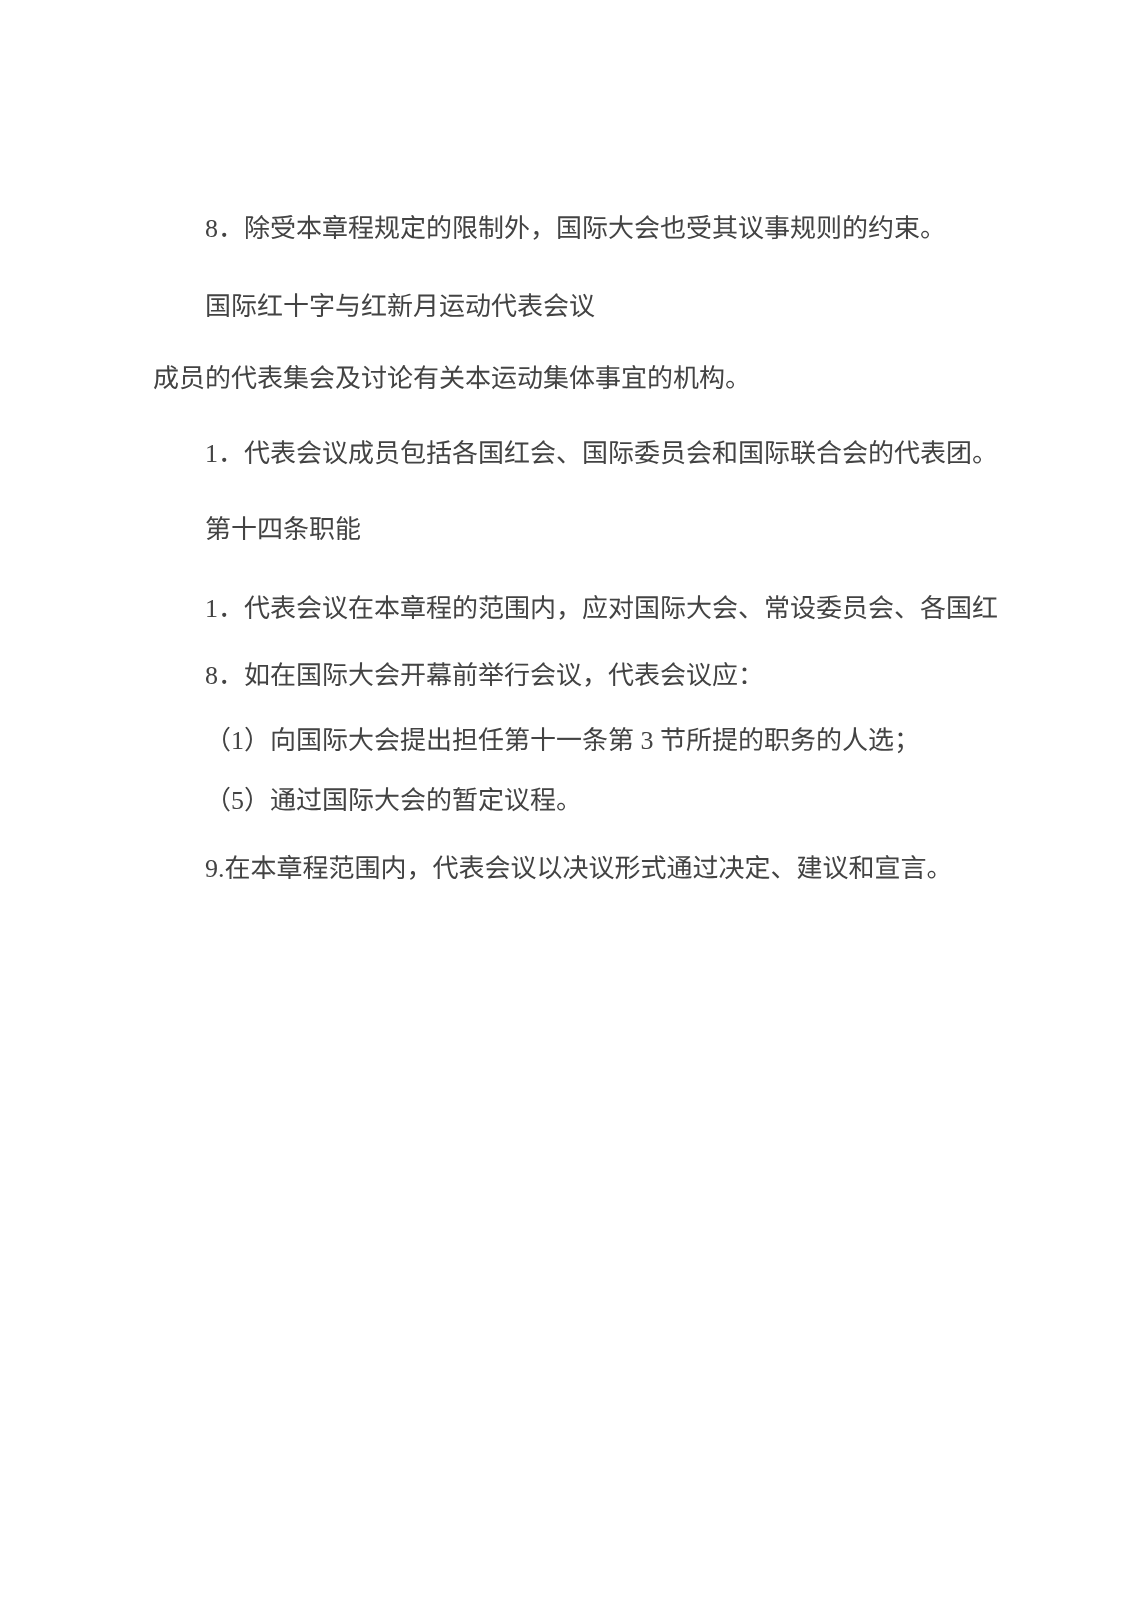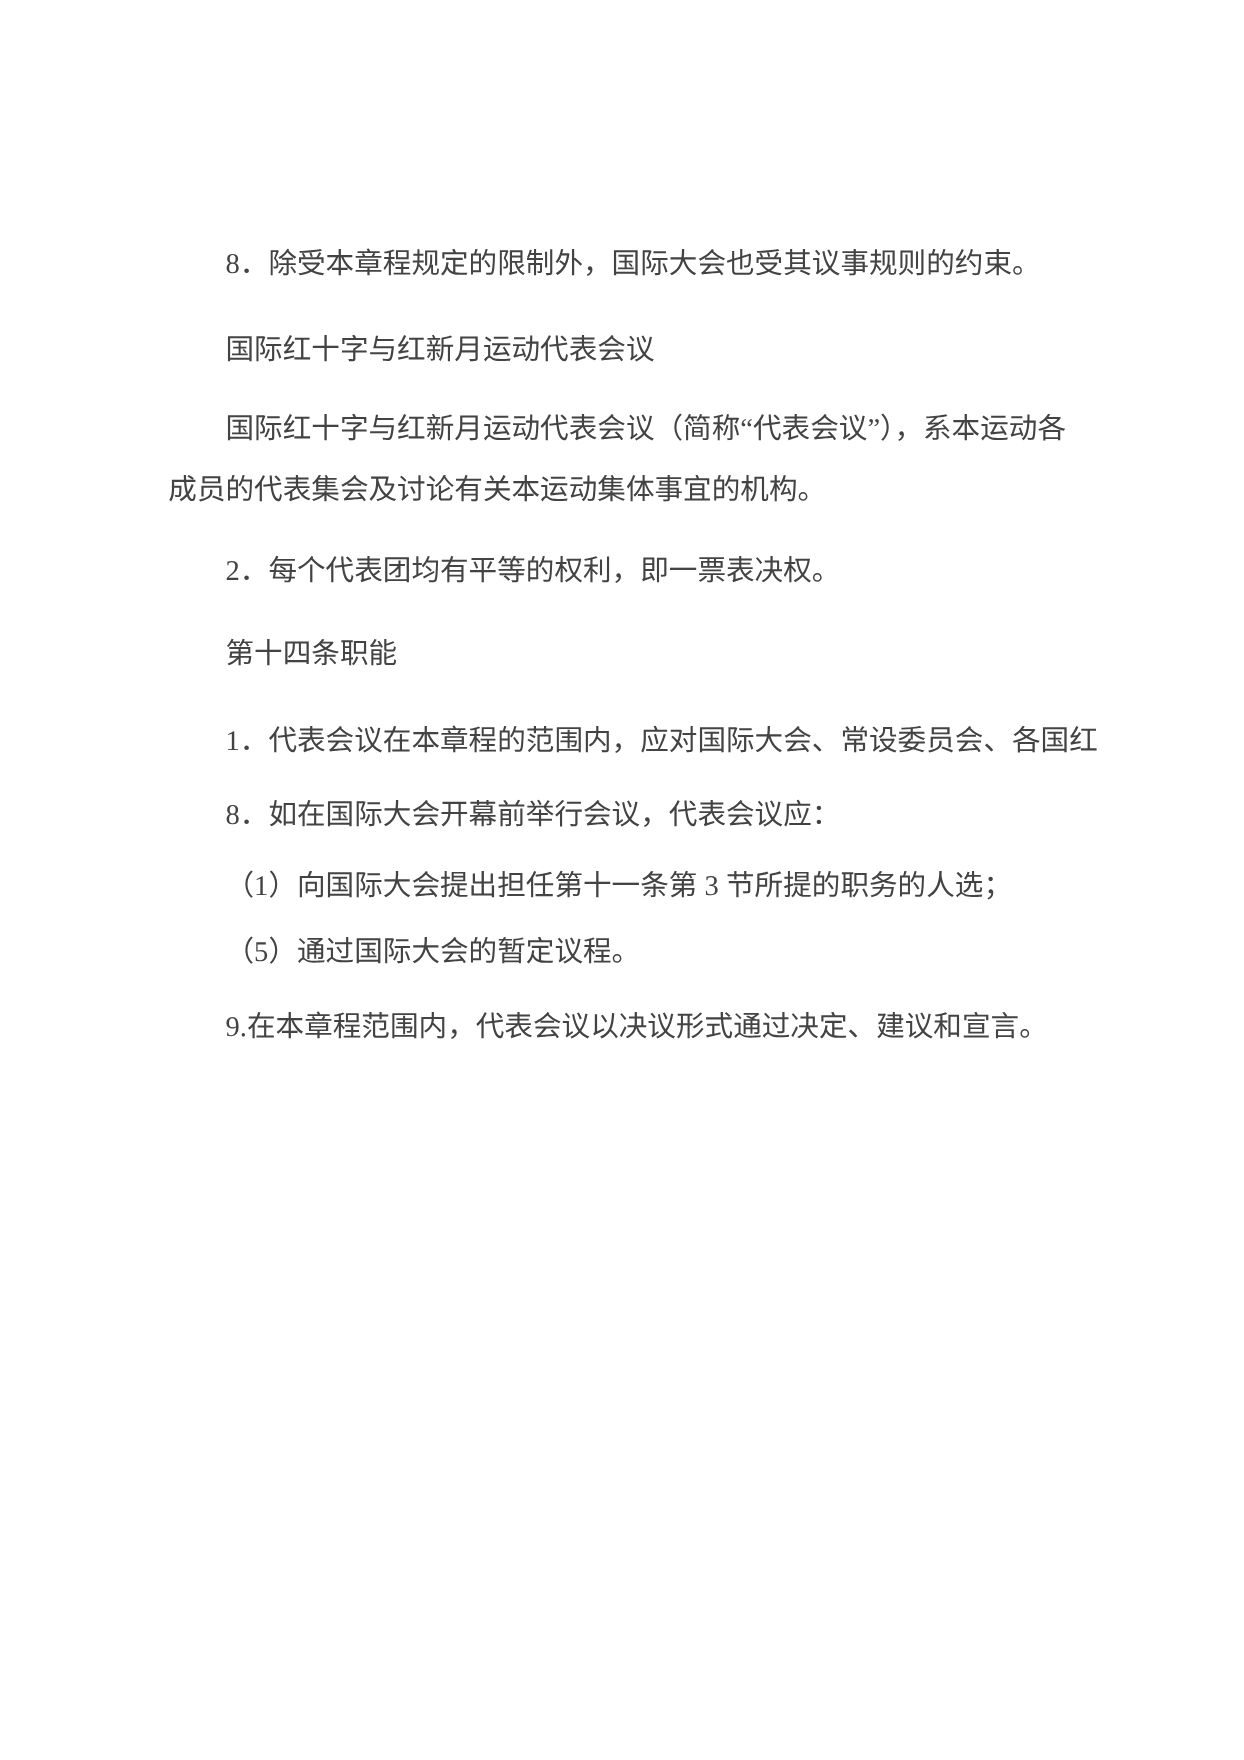--- a/index.html
+++ b/index.html
@@ -8,21 +8,20 @@
     background: #ffffff;
   }
   .page {
     position: relative;
     width: 1131px;
     height: 1340px;
     background: #ffffff;
     overflow: hidden;
     font-family: "Liberation Serif", "DejaVu Serif", serif;
     color: #434343;
-    margin-top: 11px;
   }
   .content {
     position: absolute;
     left: 153px;
     top: 201px;
     width: 850px;
   }
   .para {
     margin: 0;
   }
@@ -45,29 +44,28 @@
     <div class="para" style="margin-top:0">
       <div class="line indent">8．除受本章程规定的限制外，国际大会也受其议事规则的约束。</div>
     </div>
 
     <div class="para" style="margin-top:22px">
       <div class="line indent">国际红十字与红新月运动代表会议</div>
     </div>
 
 
     <div class="para" style="margin-top:16px">
-      <div class="line indent">国际红十字与红新月运动代表会议（简称“代表会议”），系本运动各</div>
       <div class="line">成员的代表集会及讨论有关本运动集体事宜的机构。</div>
     </div>
 
 
+    <div class="para" style="margin-top:19px">
+      <div class="line indent">1．代表会议成员包括各国红会、国际委员会和国际联合会的代表团。</div>
+    </div>
 
-    <div class="para" style="margin-top:17px">
-      <div class="line indent">2．每个代表团均有平等的权利，即一票表决权。</div>
-    </div>
 
     <div class="para" style="margin-top:20px">
       <div class="line indent">第十四条职能</div>
     </div>
 
     <div class="para" style="margin-top:23px">
       <div class="line indent">1．代表会议在本章程的范围内，应对国际大会、常设委员会、各国红</div>
     </div>
 
     <div class="para" style="margin-top:11px">

